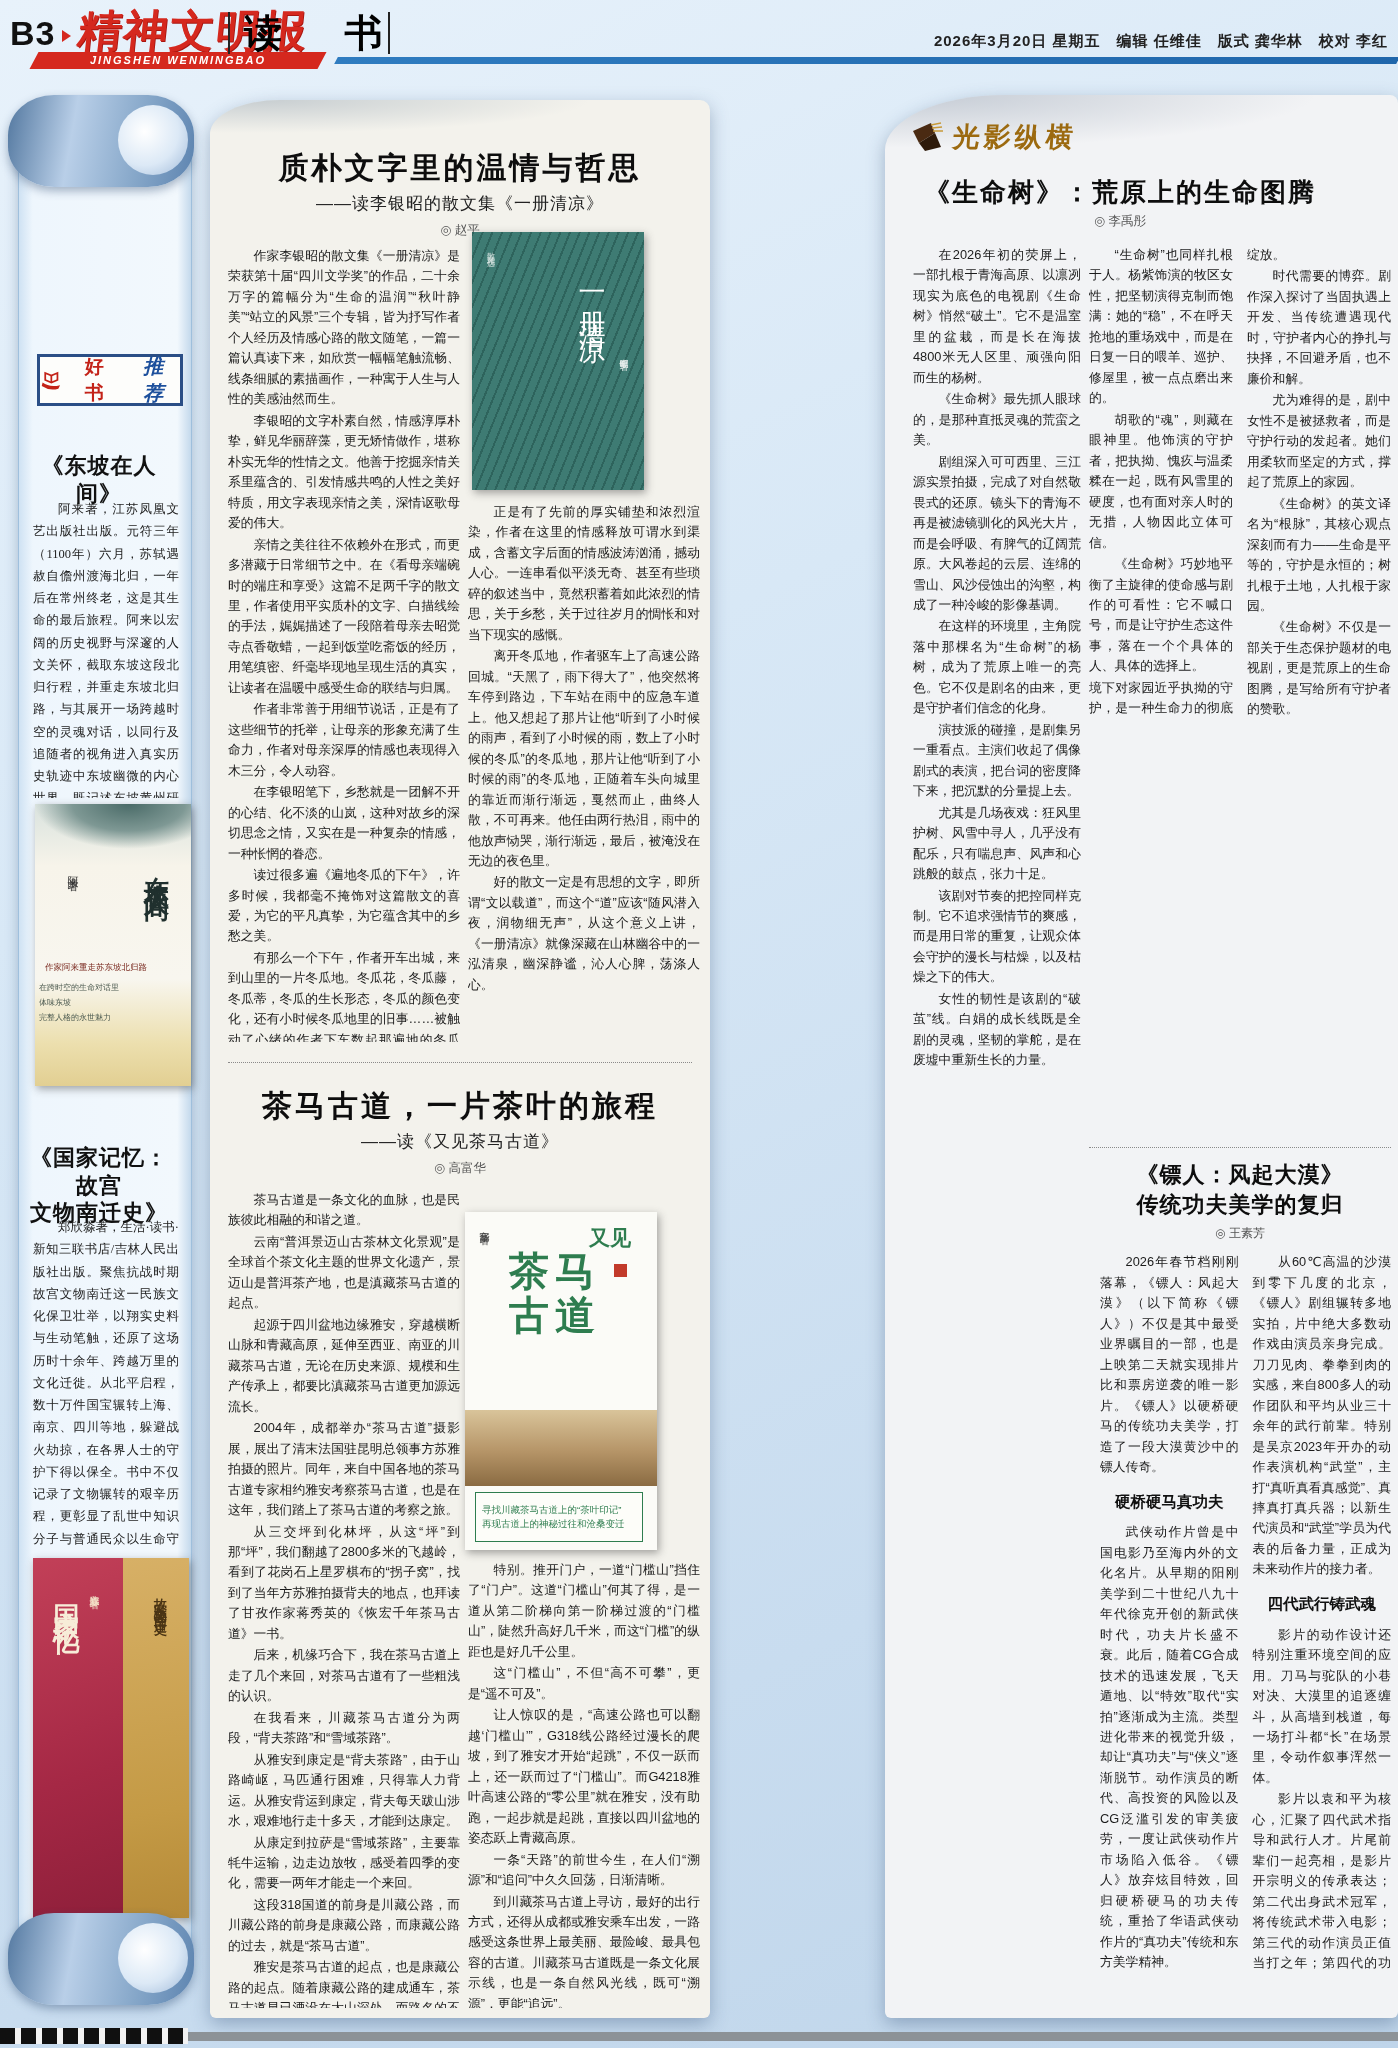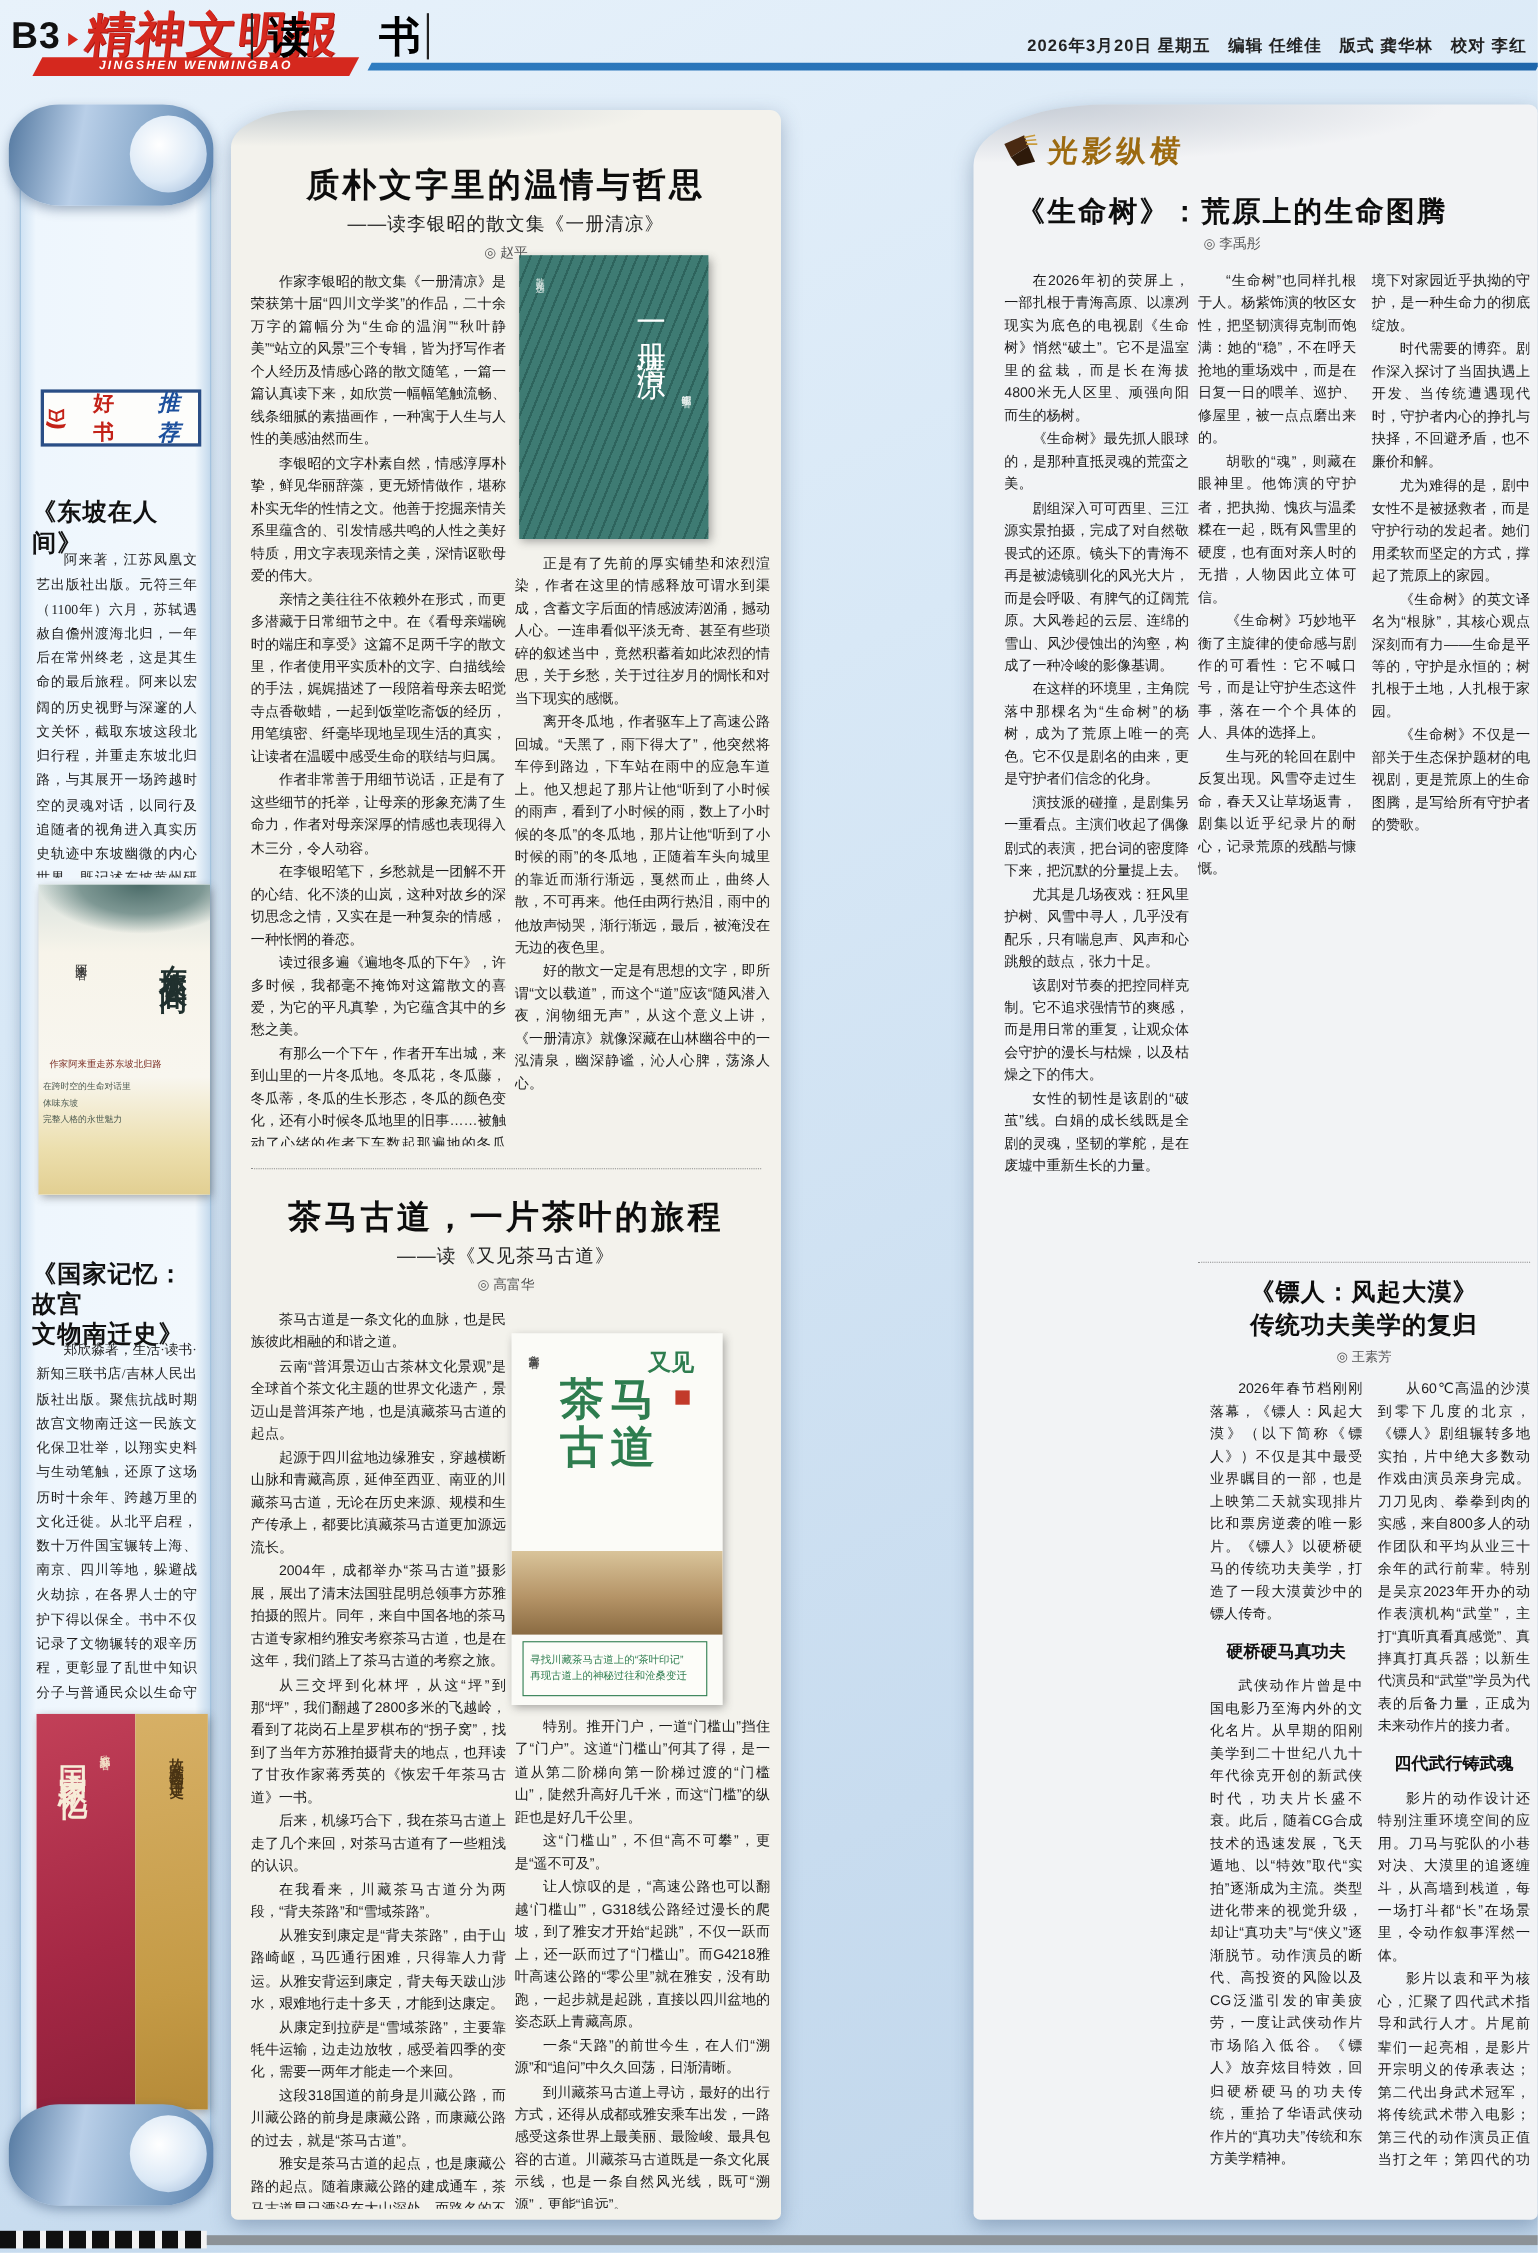--- a/index.html
+++ b/index.html
@@ -35,21 +35,21 @@
     background:radial-gradient(circle at 38% 38%,#ffffff,#dce9f6 55%,#9db8d8);}
   .roll-top{top:0;}
   .roll-bot{top:1818px;}
   .scrollbody{position:absolute;left:10px;top:60px;width:172px;height:1790px;
     background:linear-gradient(90deg,#cfe2f3,#eef6fd 8%,#f2f8fd 92%,#c4d9ec);
     border:1px solid #9fc0dd;box-shadow:0 3px 12px rgba(40,70,110,.3);}
   .badge{position:absolute;left:18px;top:198px;width:140px;height:46px;background:#fdfdfb;
     border:3px solid #2a4e86;display:flex;align-items:center;justify-content:center;gap:22px;}
   .badge .b1{color:#c32218;font-size:19px;font-weight:bold;letter-spacing:2px;}
   .badge .b2{color:#1c4f9c;font-size:20px;font-weight:900;font-style:italic;letter-spacing:1px;}
-  .sb-head{position:absolute;width:160px;left:10px;font-size:22px;font-weight:bold;color:#111;line-height:1.25;letter-spacing:1px;}
+  .sb-head{position:absolute;width:160px;left:0;text-align:center;font-size:22px;font-weight:bold;color:#111;line-height:1.25;letter-spacing:1px;}
   .sb-body{position:absolute;left:14px;width:146px;font-size:12.5px;line-height:1.78;color:#222;text-align:justify;overflow:hidden;font-family:"Liberation Serif","DejaVu Serif",serif;}
   .sb-body p{margin:0;text-indent:2em;}
   
   .cov{position:absolute;box-shadow:2px 3px 8px rgba(60,60,60,.45);overflow:hidden;}
   .cov-dp{left:16px;top:648px;width:130px;height:282px;background:linear-gradient(180deg,#d9e2de 0%,#f7f4ea 22%,#f8f6ef 62%,#ecdfae 85%,#e2cf92 100%);padding-left:26px;}
   .cov-dp .ink{position:absolute;left:0;top:0;width:100%;height:46px;background:radial-gradient(80% 130% at 60% 0,#4a6b68,#7e9894 45%,rgba(247,244,234,0) 75%);}
   .cov-dp .t{position:absolute;right:18px;top:52px;writing-mode:vertical-rl;font-size:25px;font-weight:bold;color:#20302e;letter-spacing:5px;font-family:"Liberation Serif",serif;}
   .cov-dp .a{position:absolute;left:30px;top:64px;writing-mode:vertical-rl;font-size:11px;color:#333;}
   .cov-dp .tg{position:absolute;left:10px;top:158px;font-size:8.5px;color:#7a2a20;width:130px;}
   .cov-dp .tg2{position:absolute;left:4px;top:176px;font-size:8px;color:#4c5a50;width:126px;line-height:1.9;}
@@ -265,21 +265,20 @@
         <p>在这样的环境里，主角院落中那棵名为“生命树”的杨树，成为了荒原上唯一的亮色。它不仅是剧名的由来，更是守护者们信念的化身。</p>
         <p>演技派的碰撞，是剧集另一重看点。主演们收起了偶像剧式的表演，把台词的密度降下来，把沉默的分量提上去。</p>
         <p>尤其是几场夜戏：狂风里护树、风雪中寻人，几乎没有配乐，只有喘息声、风声和心跳般的鼓点，张力十足。</p>
         <p>该剧对节奏的把控同样克制。它不追求强情节的爽感，而是用日常的重复，让观众体会守护的漫长与枯燥，以及枯燥之下的伟大。</p>
         <p>女性的韧性是该剧的“破茧”线。白娟的成长线既是全剧的灵魂，坚韧的掌舵，是在废墟中重新生长的力量。</p>
       </div>
     <div class="fcolBC btxt">
         <p>“生命树”也同样扎根于人。杨紫饰演的牧区女性，把坚韧演得克制而饱满：她的“稳”，不在呼天抢地的重场戏中，而是在日复一日的喂羊、巡护、修屋里，被一点点磨出来的。</p>
         <p>胡歌的“魂”，则藏在眼神里。他饰演的守护者，把执拗、愧疚与温柔糅在一起，既有风雪里的硬度，也有面对亲人时的无措，人物因此立体可信。</p>
         <p>《生命树》巧妙地平衡了主旋律的使命感与剧作的可看性：它不喊口号，而是让守护生态这件事，落在一个个具体的人、具体的选择上。</p>
-        <p>生与死的轮回在剧中反复出现。风雪夺走过生命，春天又让草场返青，剧集以近乎纪录片的耐心，记录荒原的残酷与慷慨。</p>
         <p class="noindent">境下对家园近乎执拗的守护，是一种生命力的彻底绽放。</p>
         <p>时代需要的博弈。剧作深入探讨了当固执遇上开发、当传统遭遇现代时，守护者内心的挣扎与抉择，不回避矛盾，也不廉价和解。</p>
         <p>尤为难得的是，剧中女性不是被拯救者，而是守护行动的发起者。她们用柔软而坚定的方式，撑起了荒原上的家园。</p>
         <p>《生命树》的英文译名为“根脉”，其核心观点深刻而有力——生命是平等的，守护是永恒的；树扎根于土地，人扎根于家园。</p>
         <p>《生命树》不仅是一部关于生态保护题材的电视剧，更是荒原上的生命图腾，是写给所有守护者的赞歌。</p>
       </div>
 
     <div class="bp-block">
       <div class="bp-title">
         <div>《镖人：风起大漠》</div>

